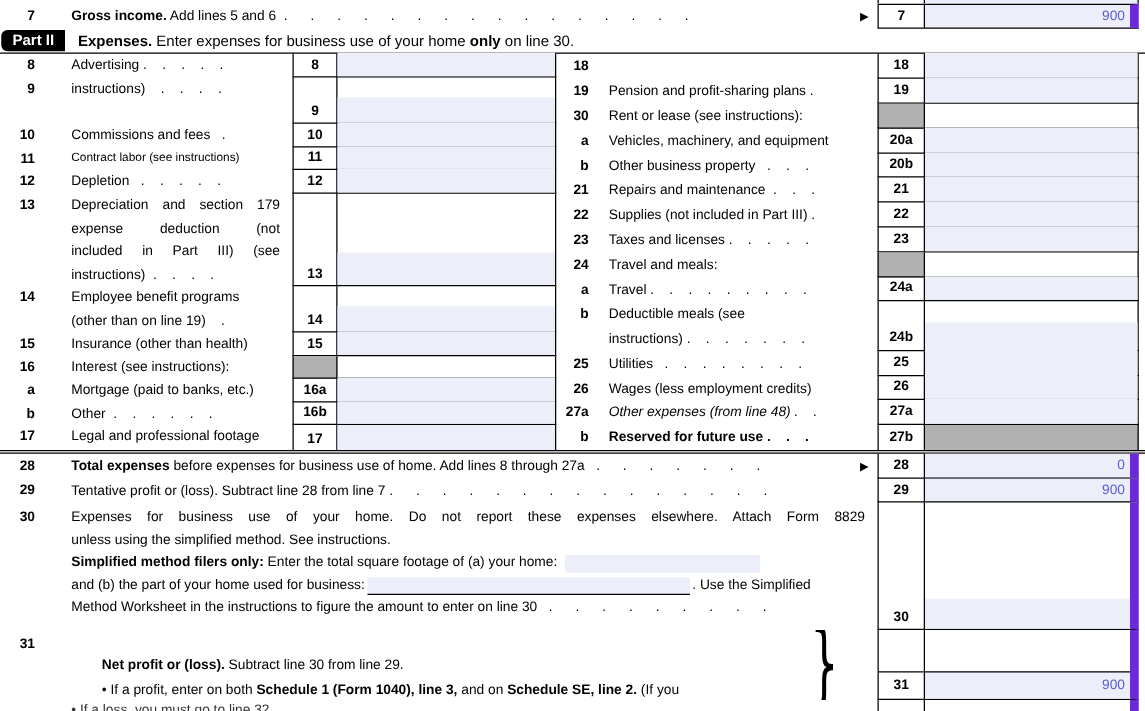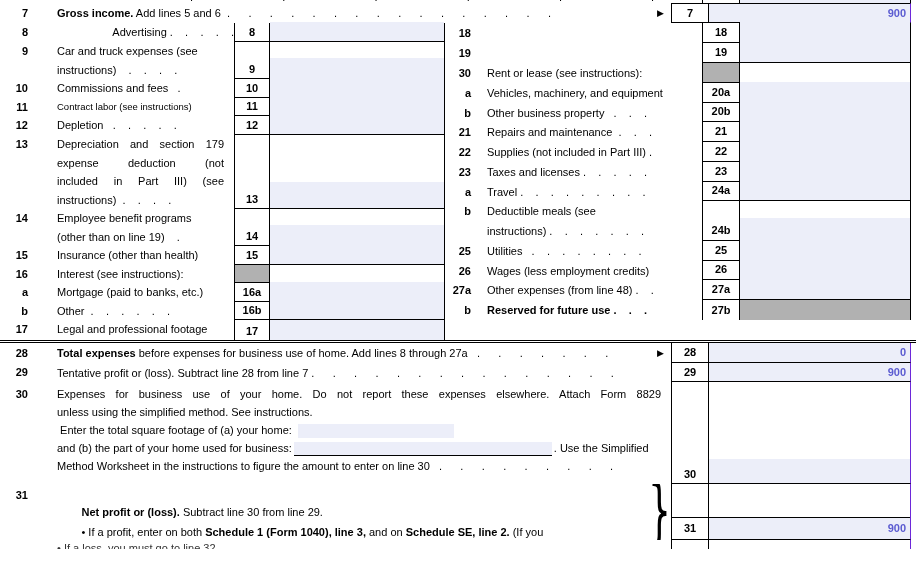--- a/index.html
+++ b/index.html
@@ -19,21 +19,21 @@
   .tstrip .tv { position:absolute; left:740px; top:0; width:171px; height:3px; background:#eceef9; border-right:1px solid #000; }
 
   
   .frow { display:flex; }
   .flabel { flex:1; position:relative; display:flex; align-items:center; padding-left:57px; overflow:hidden; }
   .flabel span { white-space:pre; }
   .flabel .dots { overflow:hidden; flex-shrink:1; }
   .mnum { position:absolute; left:0; top:0; width:28px; text-align:right; font-weight:bold; line-height:20px; }
   .arrow { margin-left:auto; margin-right:7px; font-size:9px; flex-shrink:0; }
   .ncell { width:38px; border-left:1px solid #000; border-right:1px solid #000; position:relative; text-align:center; font-weight:bold; flex-shrink:0; }
-  .vcell { width:202px; border-right:1px solid #6d28d9; position:relative; flex-shrink:0;font-weight:bold; }
+  .vcell { width:171px; border-right:7px solid #6d28d9; position:relative; flex-shrink:0; }
   .spacer { width:5px; flex-shrink:0; }
   .bb { border-bottom:1px solid #000; }
   .tb { border-top:1px solid #000; }
   .lav { background:#eceef9; }
   .gray { background:#b1b1b1; }
   .amt { display:block; text-align:right; padding-right:4px; color:#5b5bd1; }
 
   
   .p2bar { height:20px; display:flex; align-items:center; border-bottom:1.5px solid #000; font-size:12px; }
   .p2bar span { white-space:pre; }
@@ -94,44 +94,50 @@
       <span class="dots">  .      .      .      .      .      .      .      .      .      .      .      .      .      .      .      .</span>
       <span class="arrow">▶</span>
     </div>
     <div class="ncell tb bb"><span style="line-height:18px">7</span></div>
     <div class="vcell tb bb lav">
         <span class="amt" style="line-height:18px">900</span>
       </div>
     <div class="spacer"></div>
   </div>
 
+  <div class="p2bar">
+    <span class="badge">Part II</span>
+    <span class="bld">Expenses.</span>
+    <span> Enter expenses for business use of your home </span>
+    <span class="bld">only</span>
+    <span> on line 30.</span>
+  </div>
 
   <div class="grid">
     <div class="half lh" id="lefthalf" style="width:445px">
         <div class="xrow" style="height: 19px;">
           <div class="xlabel">
             <span class="xnum" style="line-height: 18.5px;">8</span>
             <div class="xtext">
-              <div class="xline" style="height: 18.5px; line-height: 18.5px; text-align: right;">Advertising .    .    .    .    .</div>
+              <div class="xline" style="height: 18.5px; line-height: 18.5px;">Advertising .    .    .    .    .</div>
             </div>
           </div>
           <div class="xncell bb" style="width: 36px;">
             <span class="xboxnum" style="height: 18.5px; line-height: 18.5px;">8</span>
           </div>
           <div class="xvcell bb" style="width: 175px;">
             <div class="xfill" style="height: 19px;">
               <span class="xval" style="line-height: 19px;"></span>
             </div>
           </div>
         </div>
         <div class="xrow" style="height: 37px;">
           <div class="xlabel">
             <span class="xnum" style="line-height: 18.5px;">9</span>
             <div class="xtext">
-              <div class="xline" style="height: 18.5px; line-height: 18.5px;">Car and truck expenses (see</div>
               <div class="xline" style="height: 18.5px; line-height: 18.5px;">instructions)    .    .    .    .</div>
             </div>
           </div>
           <div class="xncell bb" style="width: 36px;">
             <span class="xboxnum" style="height: 18.5px; line-height: 18.5px;">9</span>
           </div>
           <div class="xvcell bb" style="width: 175px;">
             <div class="xfill" style="height: 20.5px;">
               <span class="xval" style="line-height: 20.5px;"></span>
             </div>
@@ -307,20 +313,23 @@
           <div class="xvcell bb" style="width: 171px;">
             <div class="xfill" style="height: 20px;">
               <span class="xval" style="line-height: 20px;"></span>
             </div>
           </div>
           <div class="spacer"></div>
         </div>
         <div class="xrow" style="height: 20px;">
           <div class="xlabel">
             <span class="xnum" style="line-height: 20px;">19</span>
+            <div class="xtext">
+              <div class="xline" style="height: 20px; line-height: 20px;">Pension and profit-sharing plans .</div>
+            </div>
           </div>
           <div class="xncell bb" style="width: 38px;">
             <span class="xboxnum" style="height: 20px; line-height: 20px;">19</span>
           </div>
           <div class="xvcell bb" style="width: 171px;">
             <div class="xfill" style="height: 20px;">
               <span class="xval" style="line-height: 20px;"></span>
             </div>
           </div>
           <div class="spacer"></div>
@@ -414,20 +423,31 @@
           <div class="xncell bb" style="width: 38px;">
             <span class="xboxnum" style="height: 20px; line-height: 20px;">23</span>
           </div>
           <div class="xvcell bb" style="width: 171px;">
             <div class="xfill" style="height: 20px;">
               <span class="xval" style="line-height: 20px;"></span>
             </div>
           </div>
           <div class="spacer"></div>
         </div>
+        <div class="xrow" style="height: 20px;">
+          <div class="xlabel">
+            <span class="xnum" style="line-height: 20px;">24</span>
+            <div class="xtext">
+              <div class="xline" style="height: 20px; line-height: 20px;">Travel and meals:</div>
+            </div>
+          </div>
+          <div class="xncell gray bb" style="width: 38px;"></div>
+          <div class="xvcell bb" style="width: 171px;"></div>
+          <div class="spacer"></div>
+        </div>
         <div class="xrow" style="height: 19px;">
           <div class="xlabel">
             <span class="xnum" style="line-height: 20px;">a</span>
             <div class="xtext">
               <div class="xline" style="height: 20px; line-height: 20px;">Travel .    .    .    .    .    .    .    .    .</div>
             </div>
           </div>
           <div class="xncell bb" style="width: 38px;">
             <span class="xboxnum" style="height: 20px; line-height: 20px;">24a</span>
           </div>
@@ -487,21 +507,21 @@
             <div class="xfill" style="height: 19px;">
               <span class="xval" style="line-height: 19px;"></span>
             </div>
           </div>
           <div class="spacer"></div>
         </div>
         <div class="xrow" style="height: 20px;">
           <div class="xlabel">
             <span class="xnum" style="line-height: 20px;">27a</span>
             <div class="xtext">
-              <div class="xline" style="height: 20px; line-height: 20px;">Other expenses (from line 48) .    .</div>
+              <div class="xline" style="height: 20px; line-height: 20px; font-style: italic;">Other expenses (from line 48) .    .</div>
             </div>
           </div>
           <div class="xncell bb" style="width: 38px;">
             <span class="xboxnum" style="height: 20px; line-height: 20px;">27a</span>
           </div>
           <div class="xvcell bb" style="width: 171px;">
             <div class="xfill" style="height: 20px;">
               <span class="xval" style="line-height: 20px;"></span>
             </div>
           </div>
@@ -550,20 +570,21 @@
       </div>
     <div class="spacer"></div>
   </div>
 
   <div class="blk" style="height:102px">
     <div class="btext" style="padding-top:4px">
       <span class="mnum" style="top:4px;line-height:17px">30</span>
       <div class="bline just" style="height:18px">Expenses for business use of your home. Do not report these expenses elsewhere. Attach Form 8829</div>
       <div class="bline" style="height:17px">unless using the simplified method. See instructions.</div>
       <div class="bline flexline" style="height:18px">
+        <span class="bld">Simplified method filers only:</span>
         <span> Enter the total square footage of (a) your home:</span>
         <div class="inpA"></div>
       </div>
       <div class="bline flexline" style="height:18px">
         <span>and (b) the part of your home used for business:</span>
         <div class="inpB"></div>
         <span>. Use the Simplified</span>
       </div>
       <div class="bline flexline" style="height:18px">
         <span>Method Worksheet in the instructions to figure the amount to enter on line 30</span>

